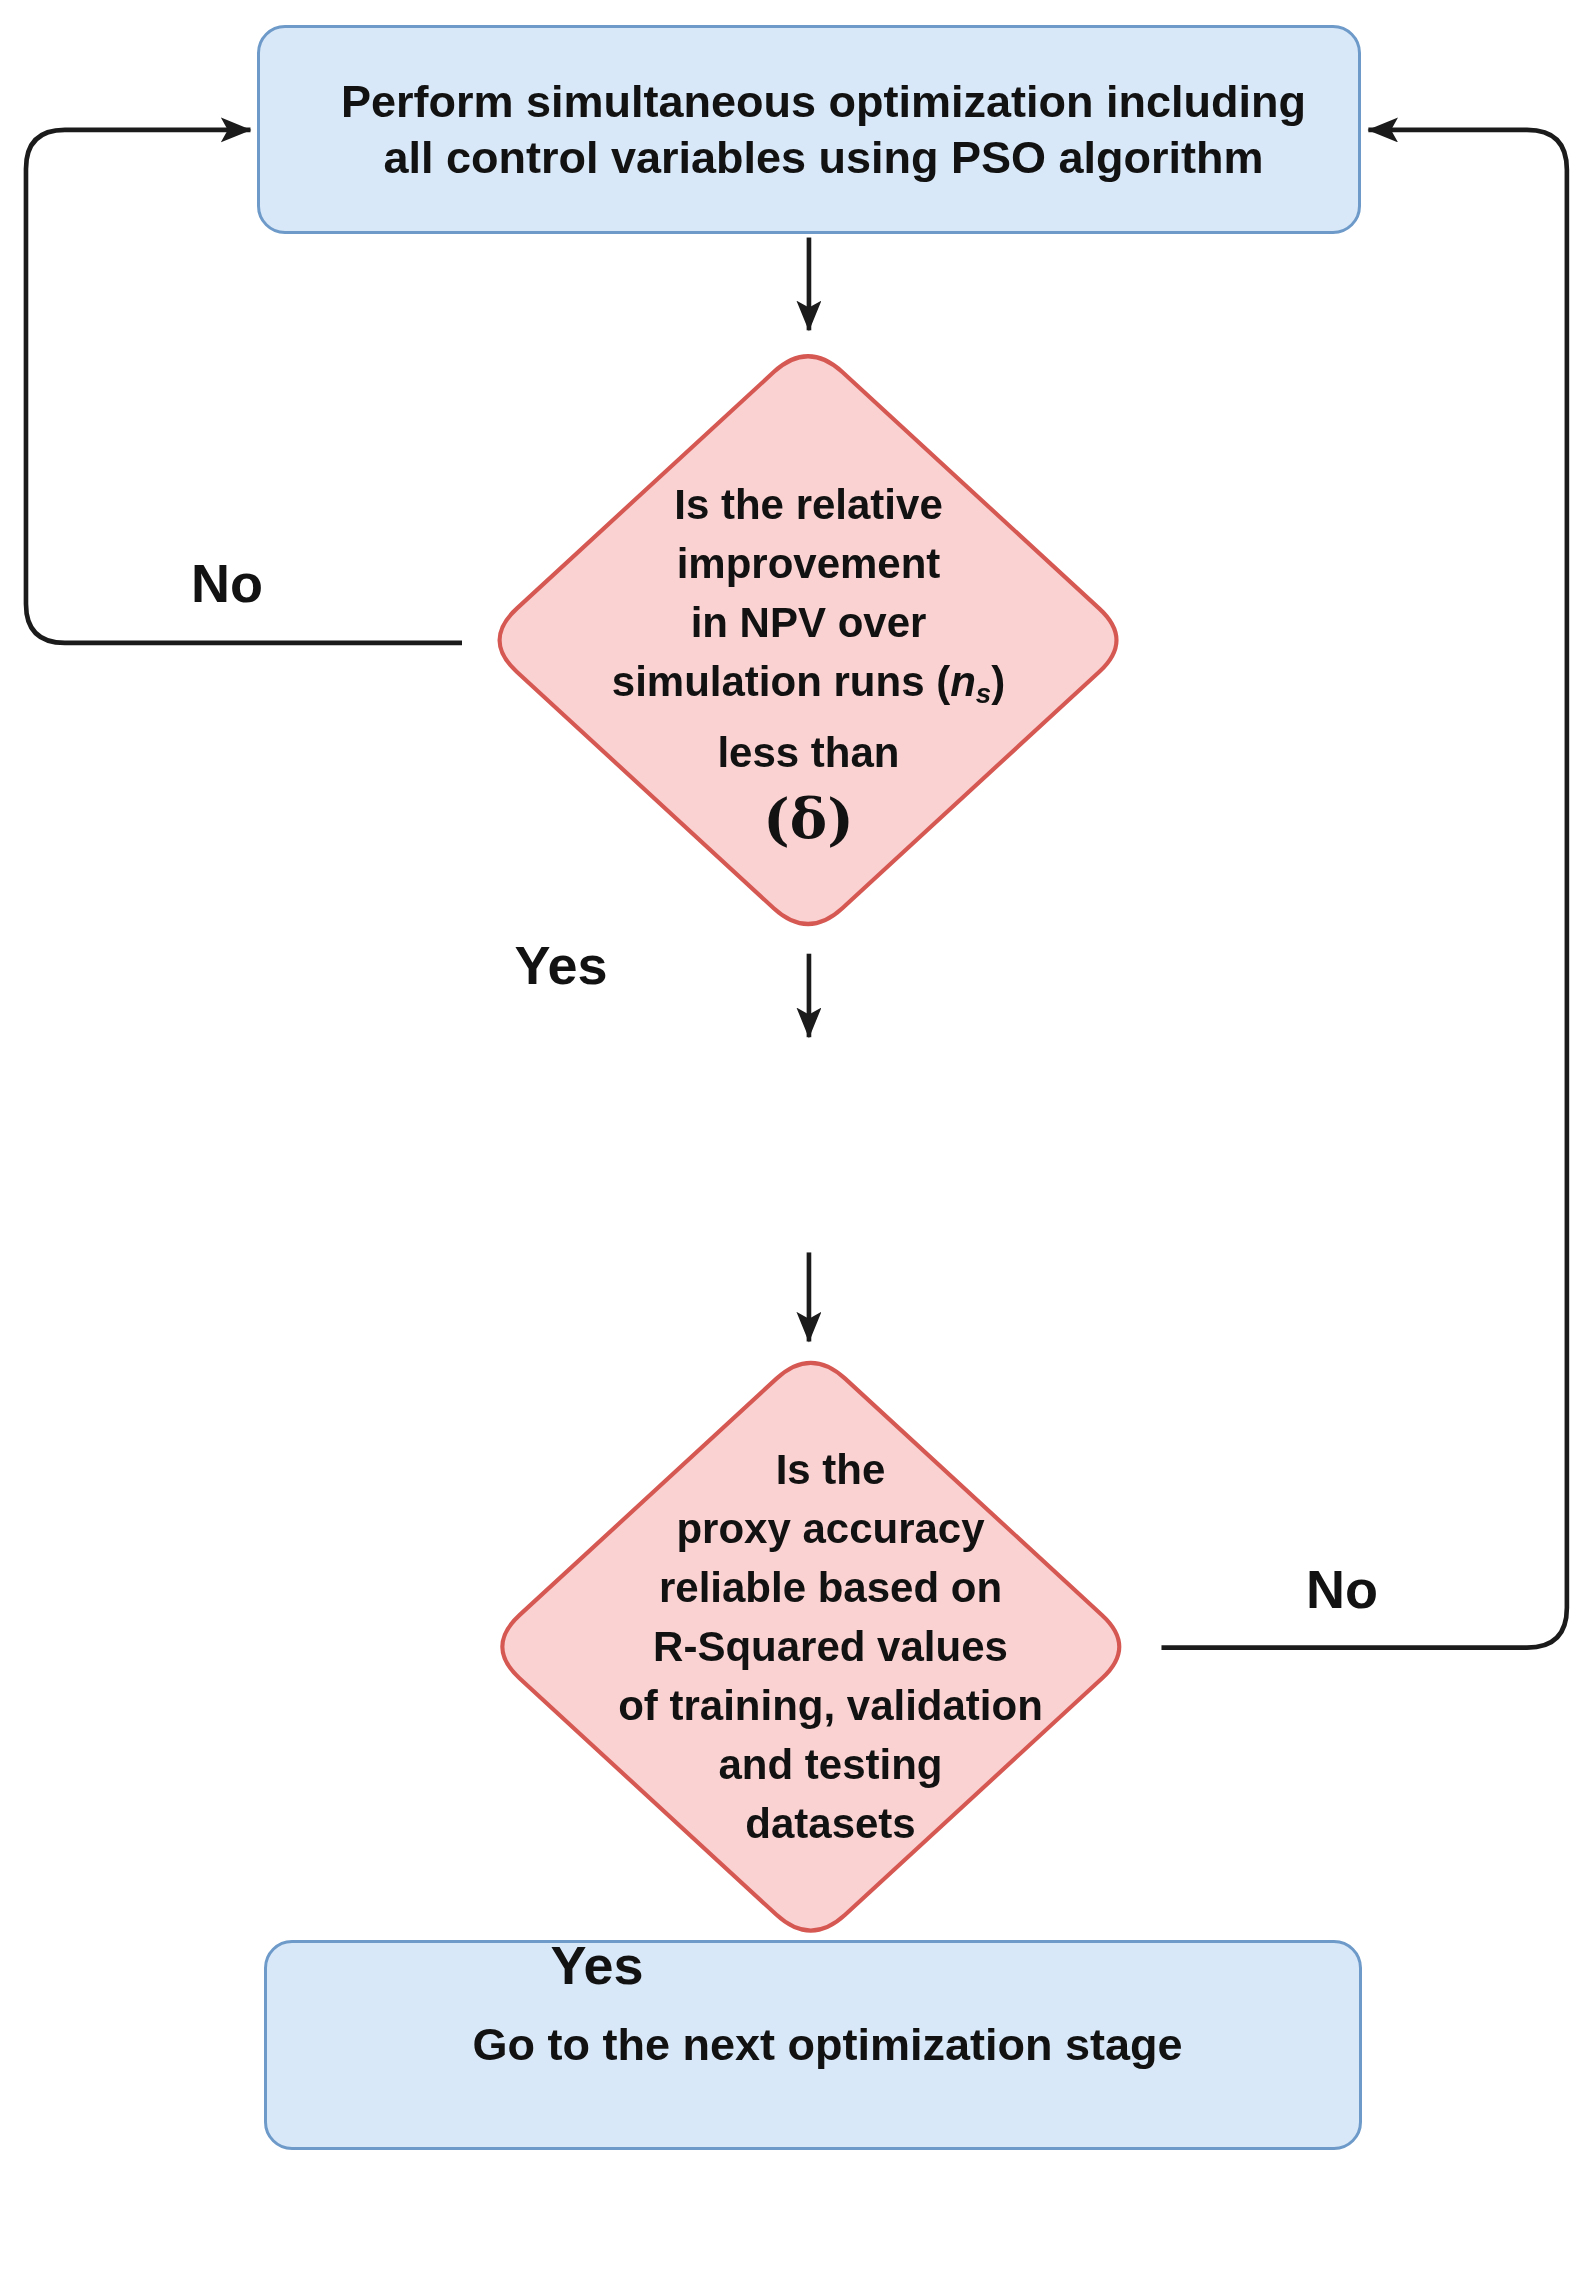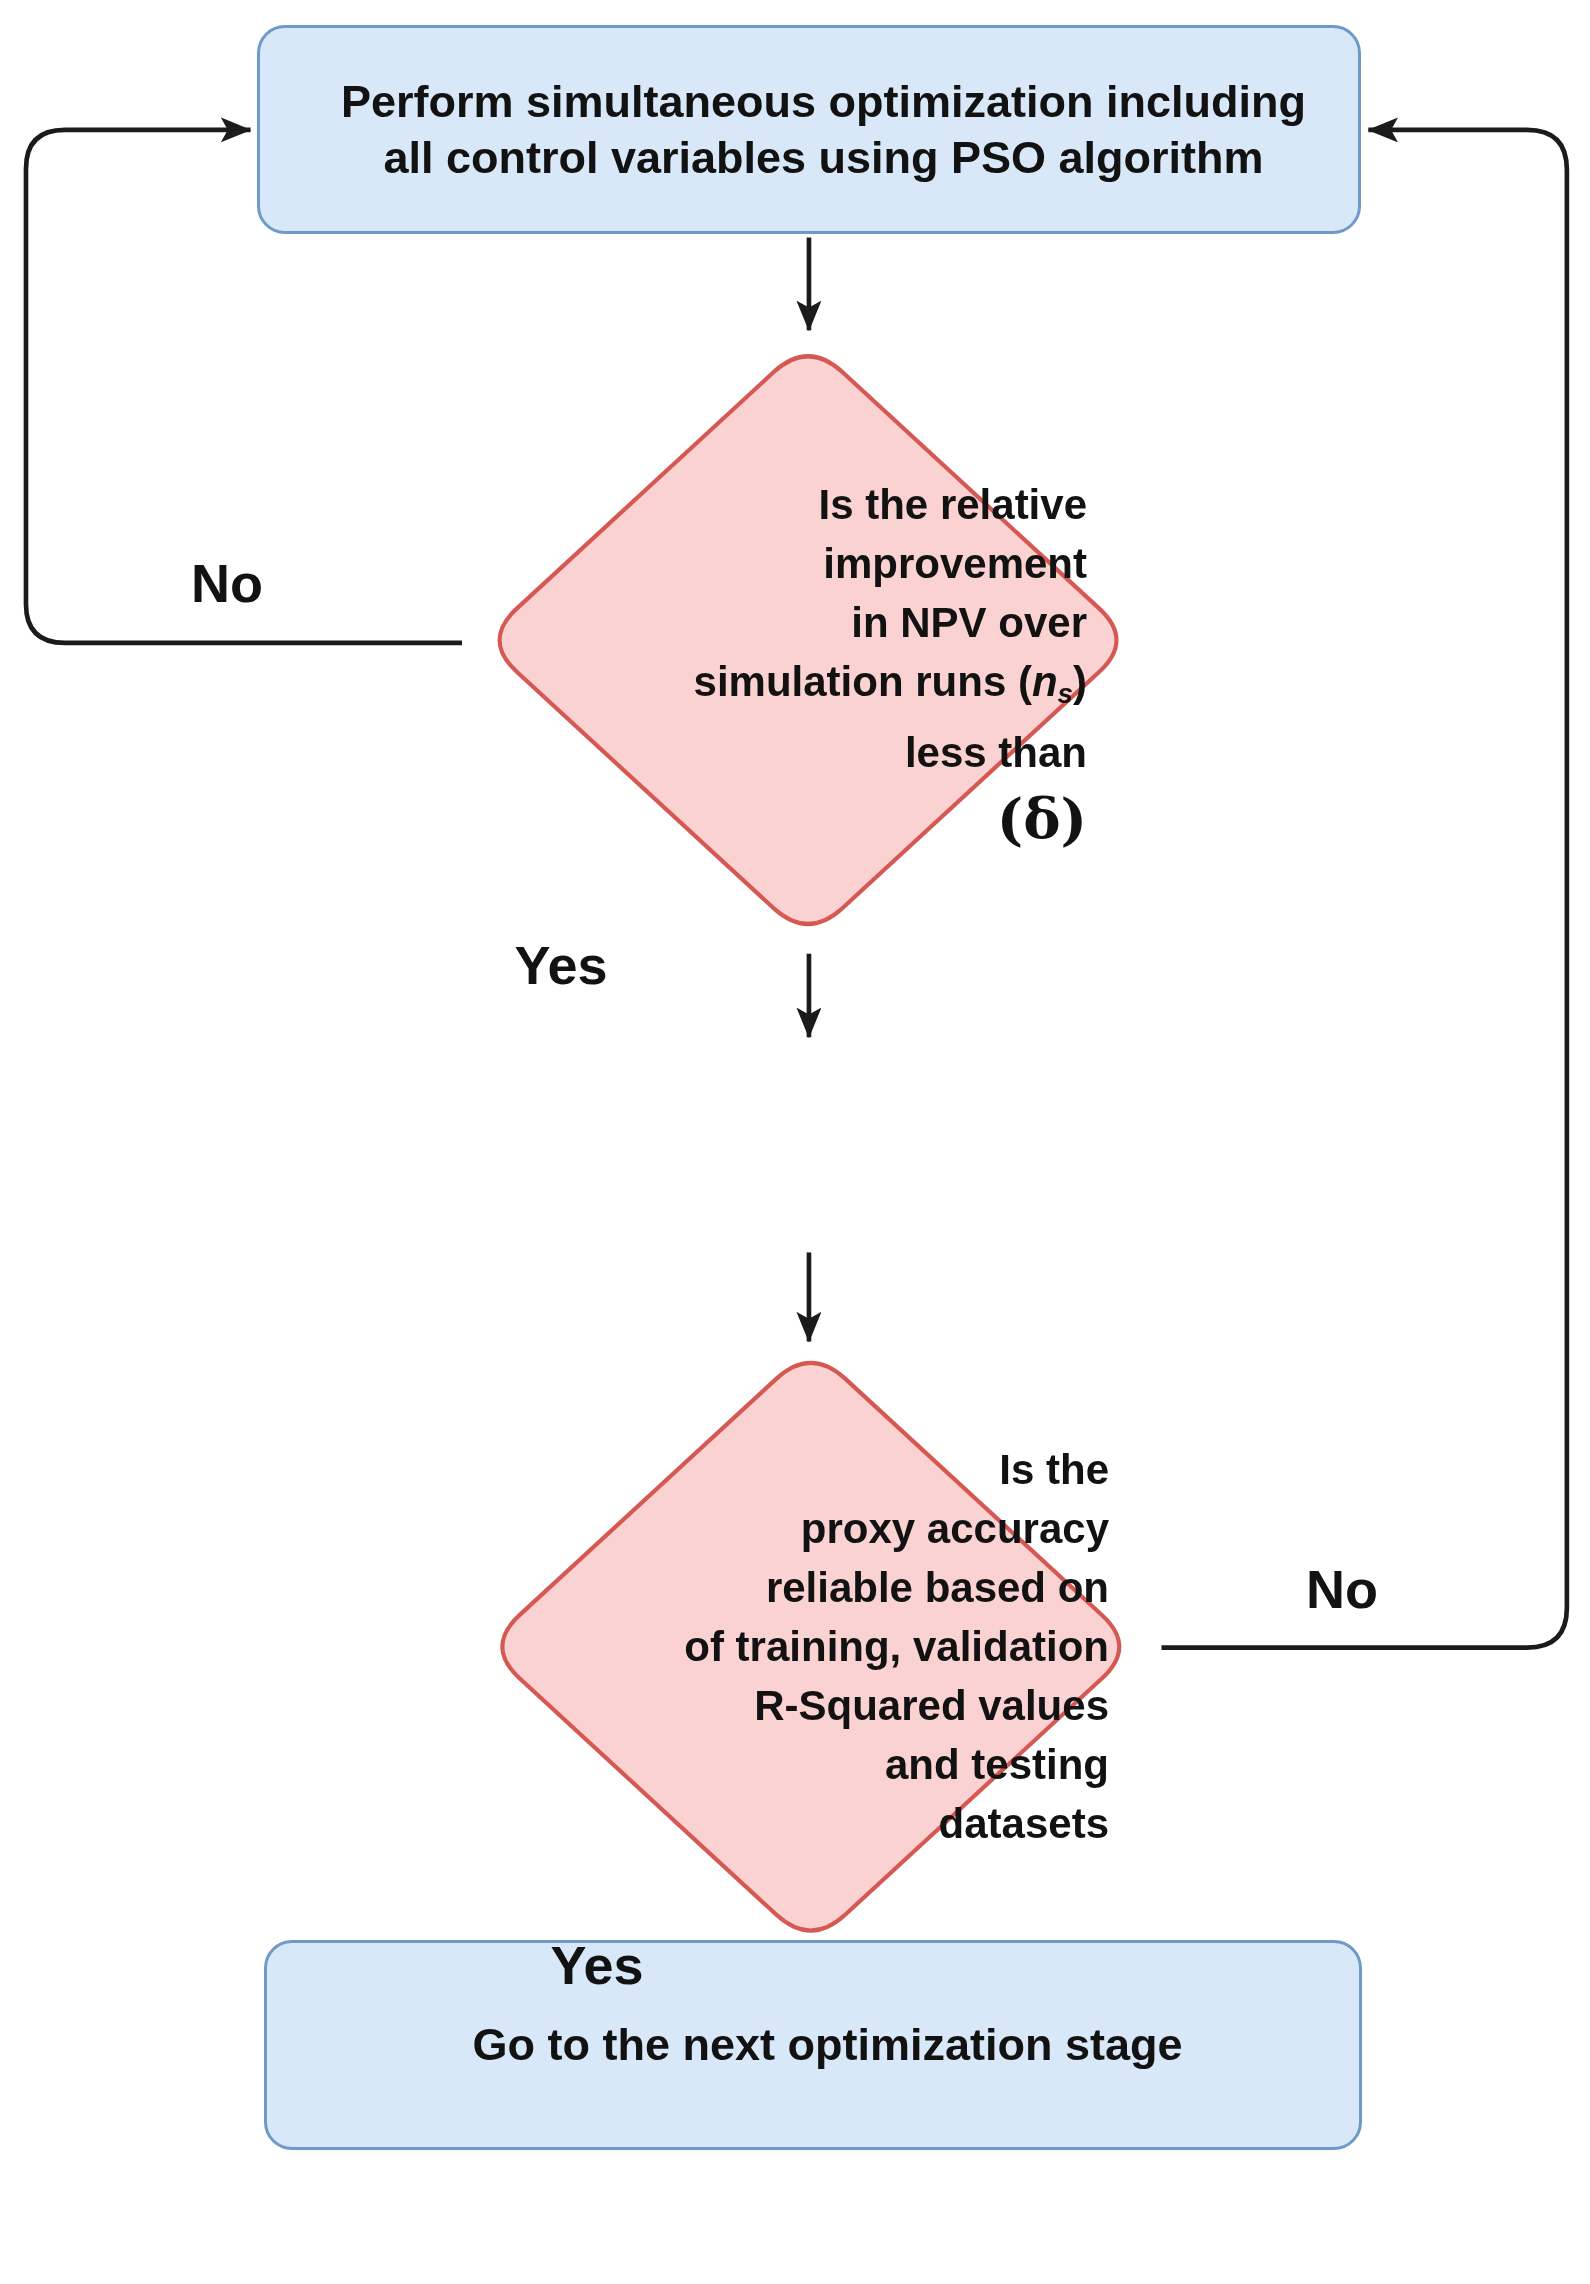--- a/index.html
+++ b/index.html
@@ -19,21 +19,21 @@
   .arrowhead{fill:var(--line);}
   .pbox{
     position:absolute; box-sizing:border-box;
     background:var(--box-fill); border:3.7px solid var(--box-border); border-radius:28px;
     display:flex; flex-direction:column; align-items:center; justify-content:center;
     text-align:center;
     padding-left:29px;
   }
   .tline{display:block; white-space:pre; font-size:45px; line-height:56px;}
   .dtext{
-    position:absolute; text-align:right;
+    position:absolute; text-align:center;
   }
   .dtext .tline{font-size:42px; line-height:59px;}
   .delta-line{
     display:block; font-family:"DejaVu Serif",serif; font-weight:700;
     font-size:56px; line-height:74px; white-space:pre;
   }
   .it{font-style:italic;}
   sub.it{font-size:0.66em; vertical-align:-0.25em;}
   .edge-label{
     position:absolute; width:158px; height:56px; font-size:54px; line-height:56px;
@@ -81,22 +81,22 @@
     <span class="tline"><span>simulation runs (</span><span class="it">n</span><sub class="it">s</sub><span>)</span></span>
     <span class="tline">less than</span>
     <span class="delta-line">(δ)</span>
   </div>
 
 
   <div class="dtext" style="left:552px; top:1440px; width:557px;">
     <span class="tline">Is the</span>
     <span class="tline">proxy accuracy</span>
     <span class="tline">reliable based on</span>
+    <span class="tline">R-Squared values</span>
     <span class="tline">of training, validation</span>
-    <span class="tline">R-Squared values</span>
     <span class="tline">and testing</span>
     <span class="tline">datasets</span>
   </div>
 
   <div class="pbox" style="left:264px; top:1940px; width:1098px; height:210px;">
     <span class="tline">Go to the next optimization stage</span>
   </div>
 
   <div class="edge-label" style="left:148px; top:555px;">No</div>
   <div class="edge-label" style="left:482px; top:937px;">Yes</div>

